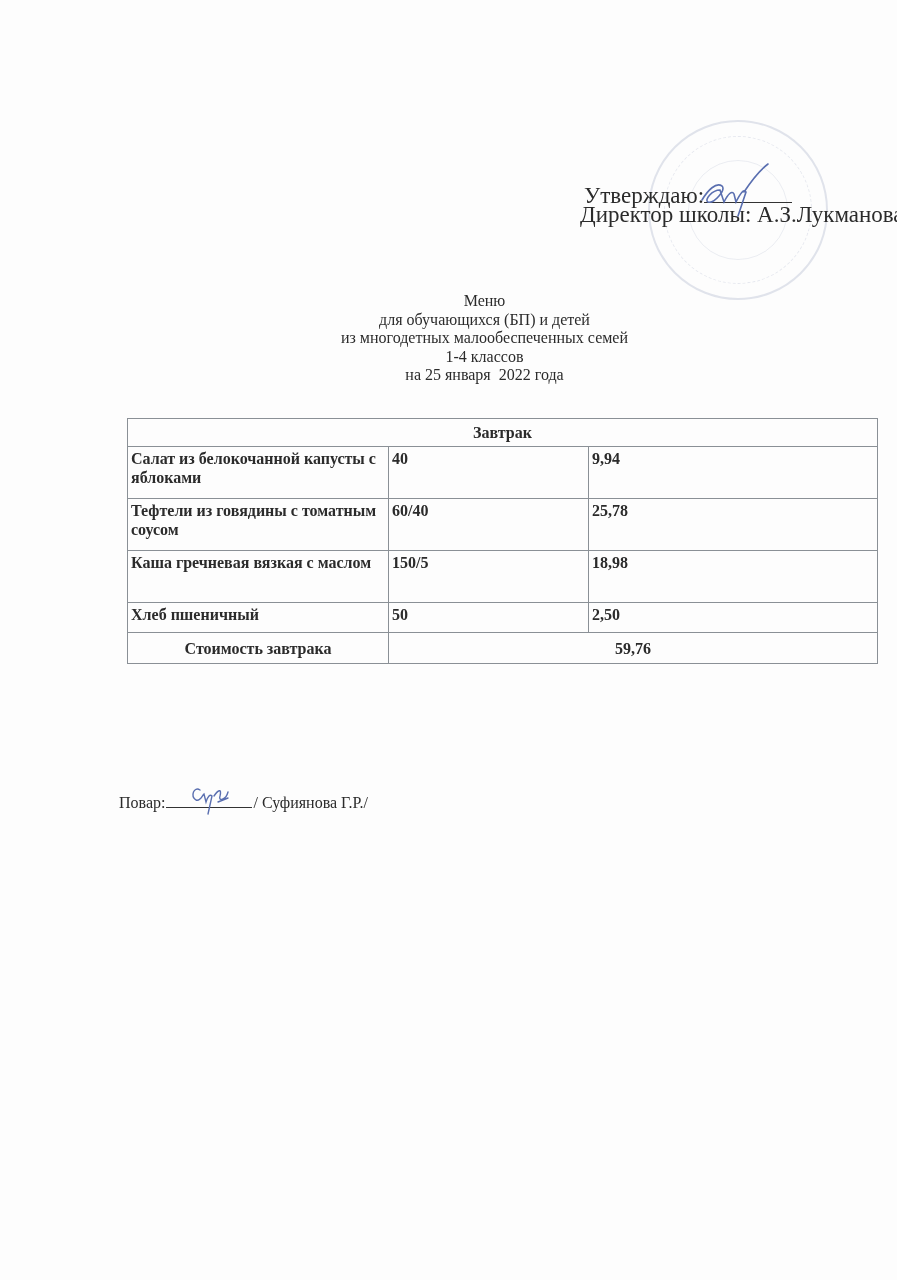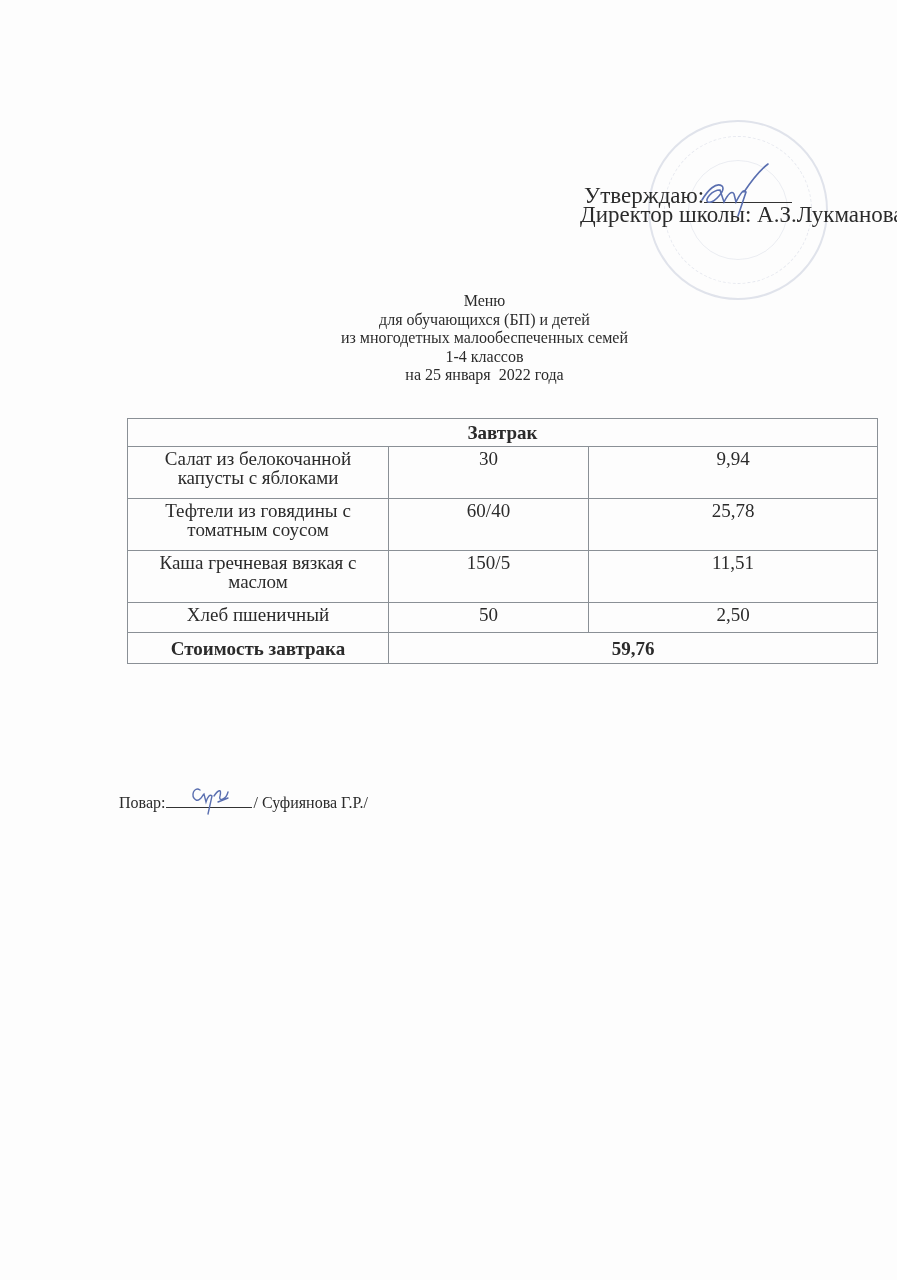--- a/index.html
+++ b/index.html
@@ -74,30 +74,30 @@
       line-height: 18.5px;
       margin-left: 36px;
     }
     .title-block div { white-space: pre; }
     table.menu {
       position: absolute;
       left: 127px;
       top: 418px;
       width: 751px;
       border-collapse: collapse;
-      font-size: 19px;
+      font-size: 16px;
       line-height: 19px;
       padding-left: 22px;
     }
     table.menu td, table.menu th {
       border: 1px solid #8a9096;
       padding: 2px 3px;
       vertical-align: top;
-      text-align: center;
-      font-weight: normal;
+      text-align: left;
+      font-weight: bold;
     }
     table.menu th.section {
       text-align: center;
       font-weight: bold;
       height: 27px;
       vertical-align: middle;
       padding: 0;
     }
     table.menu td.c1 { width: 254px; }
     table.menu td.c2 { width: 193px; }
@@ -152,32 +152,32 @@
   <div>на 25 января  2022 года</div>
 </div>
 
 <table class="menu">
   <tbody>
       <tr>
     <th class="section" colspan="3">Завтрак</th>
   </tr>
   <tr class="r2">
     <td class="c1">Салат из белокочанной капусты с яблоками</td>
-    <td class="c2">30</td>
+    <td class="c2">40</td>
     <td>9,94</td>
   </tr>
   <tr class="r2">
     <td class="c1">Тефтели из говядины с томатным соусом</td>
     <td class="c2">60/40</td>
     <td>25,78</td>
   </tr>
   <tr class="r2">
     <td class="c1">Каша гречневая вязкая  с маслом</td>
     <td class="c2">150/5</td>
-    <td>11,51</td>
+    <td>18,98</td>
   </tr>
   <tr class="r1">
     <td class="c1">Хлеб пшеничный</td>
     <td class="c2">50</td>
     <td>2,50</td>
   </tr>
   <tr class="total">
     <td class="c1">Стоимость завтрака</td>
     <td colspan="2">59,76</td>
   </tr>

